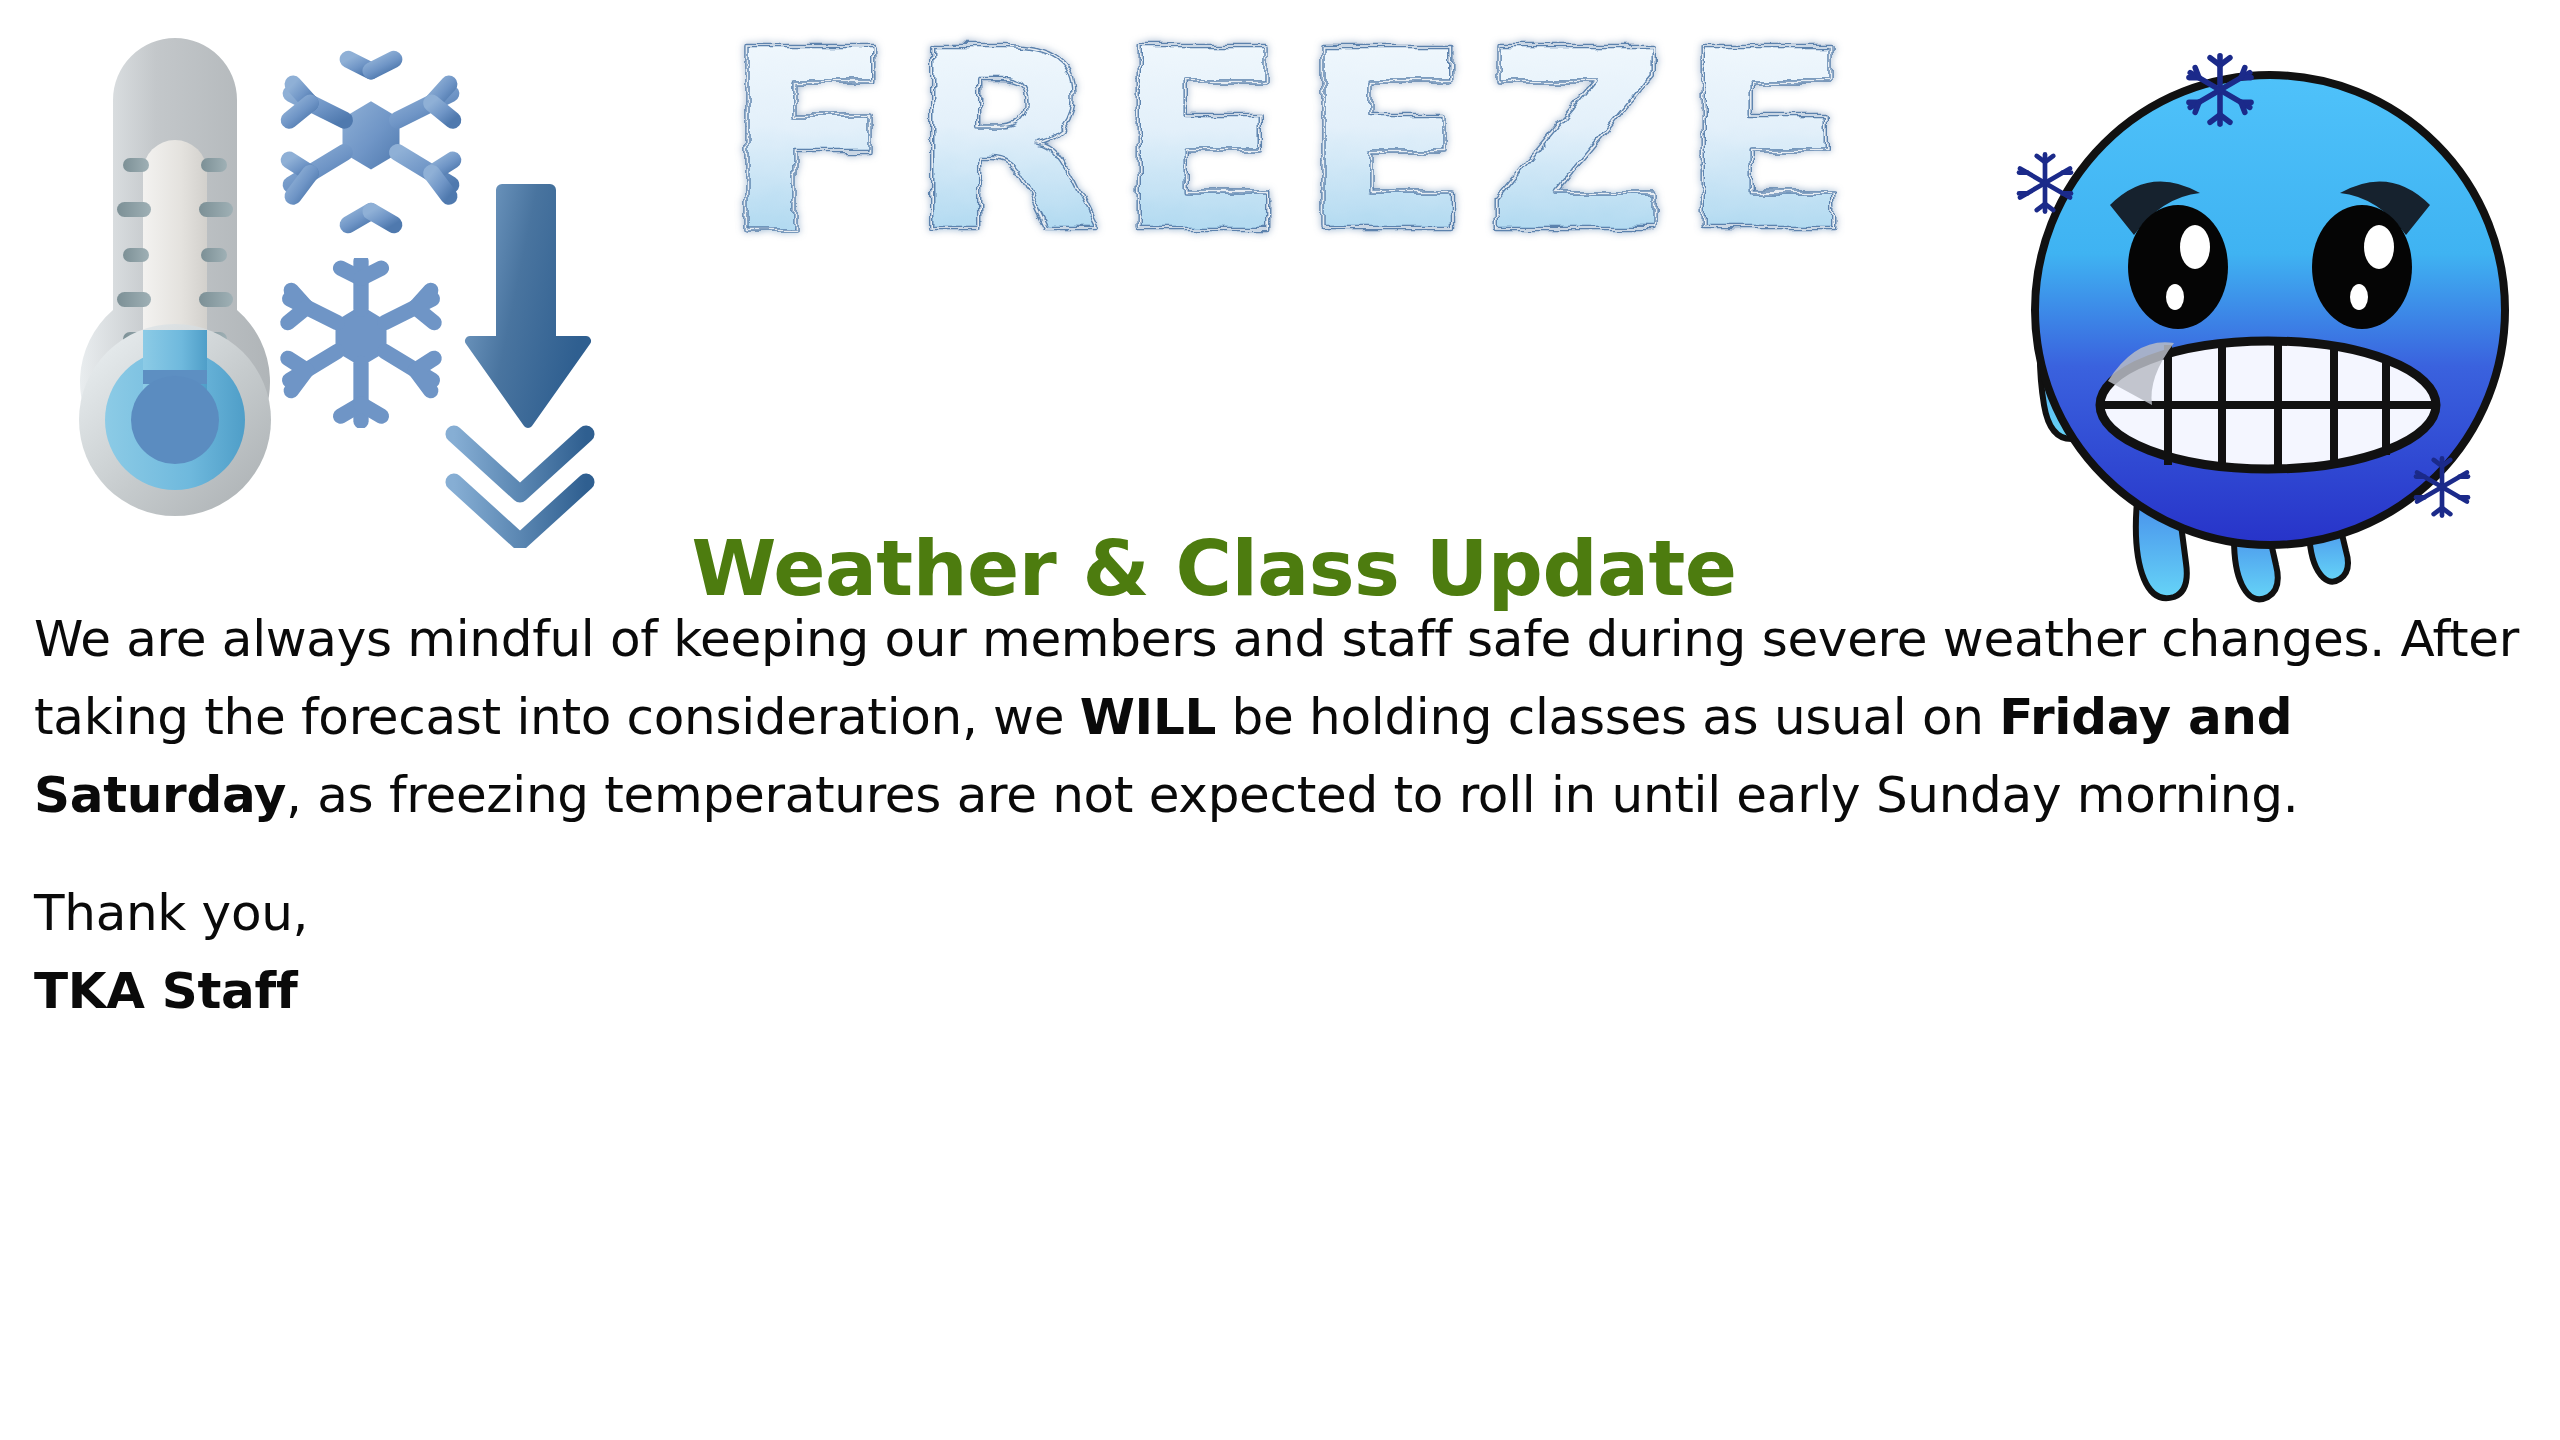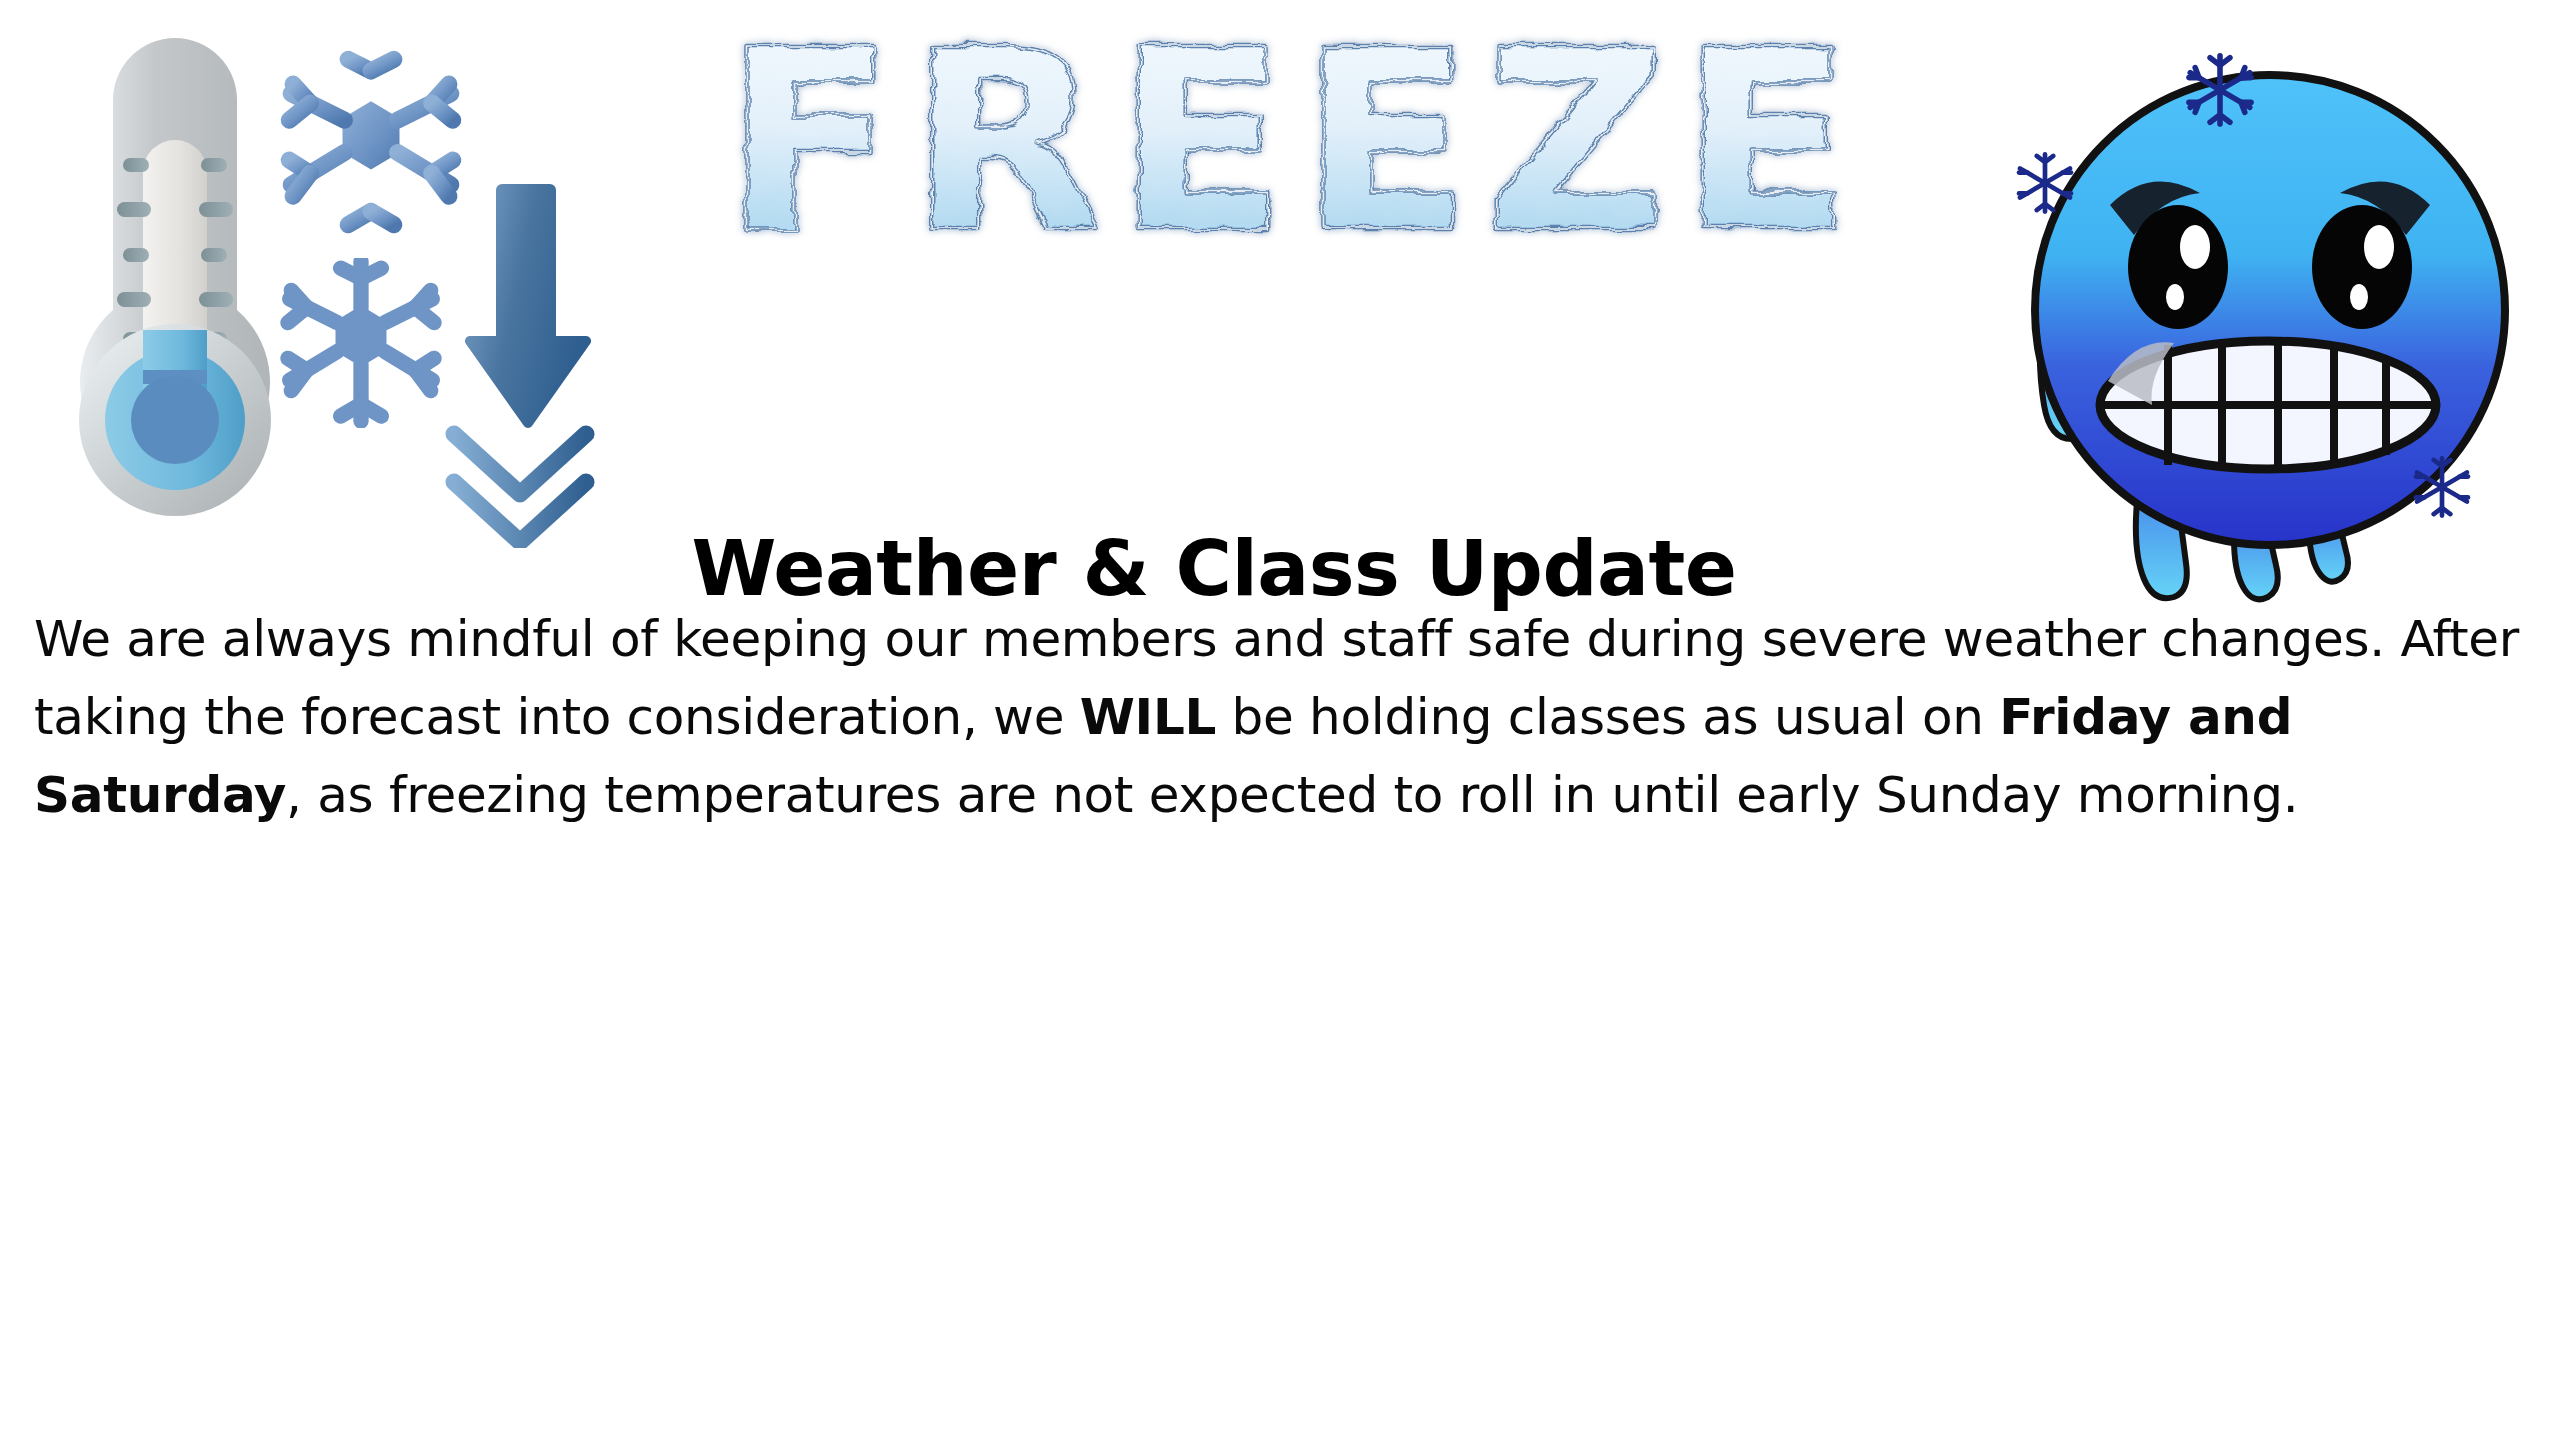--- a/index.html
+++ b/index.html
@@ -61,21 +61,21 @@
   #page-title {
     position: absolute;
     left: 0; top: 478px;
     width: 2388px;
     text-align: center;
     font-family: "DejaVu Sans", sans-serif;
     font-weight: 700;
     font-size: 77px;
     letter-spacing: -0.5px;
     line-height: 1;
-    color: #000000;
+    color: #4d7c0f;
     padding-left: 40px;
     box-sizing: border-box;
   }
 
   
   #body-copy {
     position: absolute;
     left: 34px;
     top: 600px;
     width: 2510px;
@@ -360,13 +360,14 @@
         </g>
       </g>
     </svg>
   </div>
 
   <h1 id="page-title">Weather &amp; Class Update</h1>
 </div>
 
 <div id="body-copy">
     <p><span>We are always mindful of keeping our members and staff safe during severe weather changes. After taking the forecast into consideration, we </span><b>WILL</b><span> be holding classes as usual on </span><b>Friday and Saturday</b><span>, as freezing temperatures are not expected to roll in until early Sunday morning.</span></p>
+    <p><span>Thank you,</span><br><b>TKA Staff</b></p>
   </div>
 
 </body></html>

